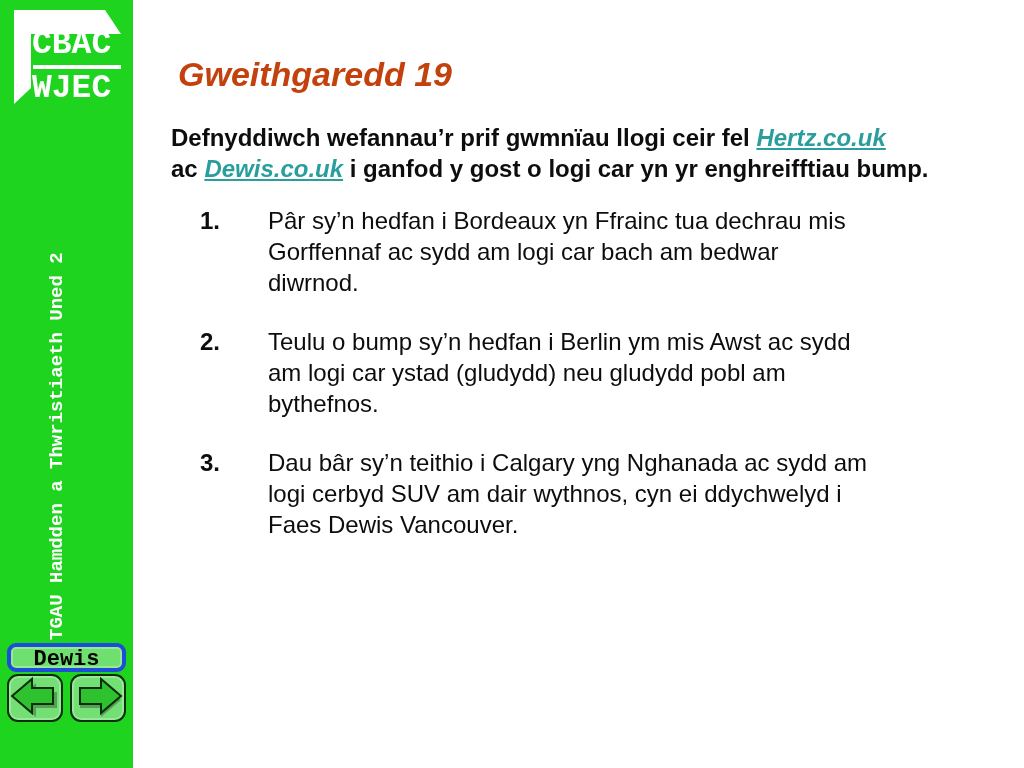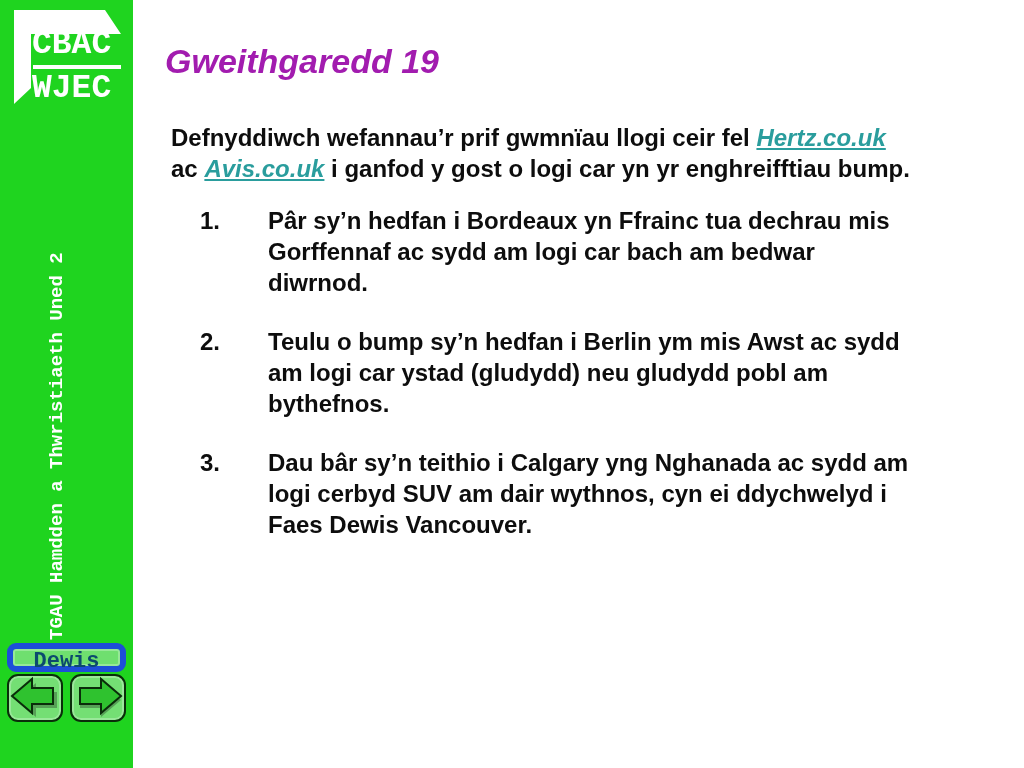--- a/index.html
+++ b/index.html
@@ -23,55 +23,55 @@
   .logo-wjec{left:23px;top:70px;text-align:center;}
   .logo-rule{position:absolute;left:24px;top:61px;width:88px;height:4px;background:#ffffff;}
   .vlabel{
     position:absolute;left:57px;top:460px;width:360px;
     transform:translate(-50%,-50%) rotate(-90deg);
     color:#ffffff;font-weight:bold;font-size:19px;text-align:center;
     white-space:nowrap;
   }
   .dewis-btn{
     position:absolute;left:7px;top:643px;width:119px;height:29px;
-    background:#6fdf6f;border:6px solid #1d4ed8;border-radius:9px;
+    background:#6fdf6f;border:4px solid #1d4ed8;border-radius:9px;
     box-sizing:border-box;box-shadow:inset 0 0 0 2px rgba(255,255,255,0.28);
-    color:#0c4a6e;font-weight:bold;font-size:22px;line-height:25px;
+    color:#000000;font-weight:bold;font-size:22px;line-height:25px;
     text-align:center;cursor:pointer;
   }
   .nav-btn{
     position:absolute;top:674px;width:56px;height:48px;
     background:#74df74;border:2px solid #0a2d0a;border-radius:11px;
     box-sizing:border-box;box-shadow:inset 0 0 0 2px rgba(255,255,255,0.28);
     cursor:pointer;padding:0;
   }
   .nav-back{left:7px;}
   .nav-fwd{left:70px;}
   
   .content{position:absolute;left:163px;top:0;width:820px;color:#0d0d0d;}
   .title{
-    position:absolute;left:2px;top:42px;margin:0;
-    font-size:34px;font-weight:bold;font-style:italic;color:#a21caf;
+    position:absolute;left:2px;top:42px;margin:13px;
+    font-size:34px;font-weight:bold;font-style:italic;color:#c2410c;
     white-space:nowrap;
   }
   .intro{
     position:absolute;left:0;top:114px;width:810px;margin:8px;
     font-size:24px;font-weight:bold;line-height:31px;
   }
   .weblink{
     color:#2a9d9d;font-style:italic;text-decoration:underline;
     font-weight:bold;cursor:pointer;
   }
   .items{position:absolute;left:37px;top:205px;width:770px;}
   .item{display:flex;margin-bottom:28px;}
   .item-num{
     width:68px;flex:0 0 68px;font-size:24px;font-weight:bold;line-height:31px;
   }
   .item-text{
-    flex:1;font-size:24px;font-weight:bold;line-height:31px;
+    flex:1;font-size:24px;font-weight:normal;line-height:31px;
     white-space:pre-line;
   }
 </style>
 </head>
 <body>
 
 <div class="stage">
 
   <div class="sidebar">
 
@@ -100,21 +100,21 @@
         <polygon points="49,24 29,7 29,16 8,16 8,32 29,32 29,41" fill="#56a056"></polygon>
         <polygon points="49,20 29,3 29,12 8,12 8,28 29,28 29,37" fill="#2fc22f" stroke="#0a2d0a" stroke-width="2"></polygon>
       </svg>
     </button>
   </div>
 
   <div class="content">
 
     <h1 class="title">Gweithgaredd 19</h1>
 
-    <p class="intro"><span>Defnyddiwch wefannau’r prif gwmnïau llogi ceir fel </span><a class="weblink">Hertz.co.uk</a><br><span>ac </span><a class="weblink">Avis.co.uk</a><span> i ganfod y gost o logi car yn yr enghreifftiau bump.</span></p>
+    <p class="intro"><span>Defnyddiwch wefannau’r prif gwmnïau llogi ceir fel </span><a class="weblink">Hertz.co.uk</a><br><span>ac </span><a class="weblink">Dewis.co.uk</a><span> i ganfod y gost o logi car yn yr enghreifftiau bump.</span></p>
 
     <div class="items">
 
       <div class="item">
         <div class="item-num">1.</div>
         <div class="item-text">Pâr sy’n hedfan i Bordeaux yn Ffrainc tua dechrau mis
 Gorffennaf ac sydd am logi car bach am bedwar
 diwrnod.</div>
       </div>
 

